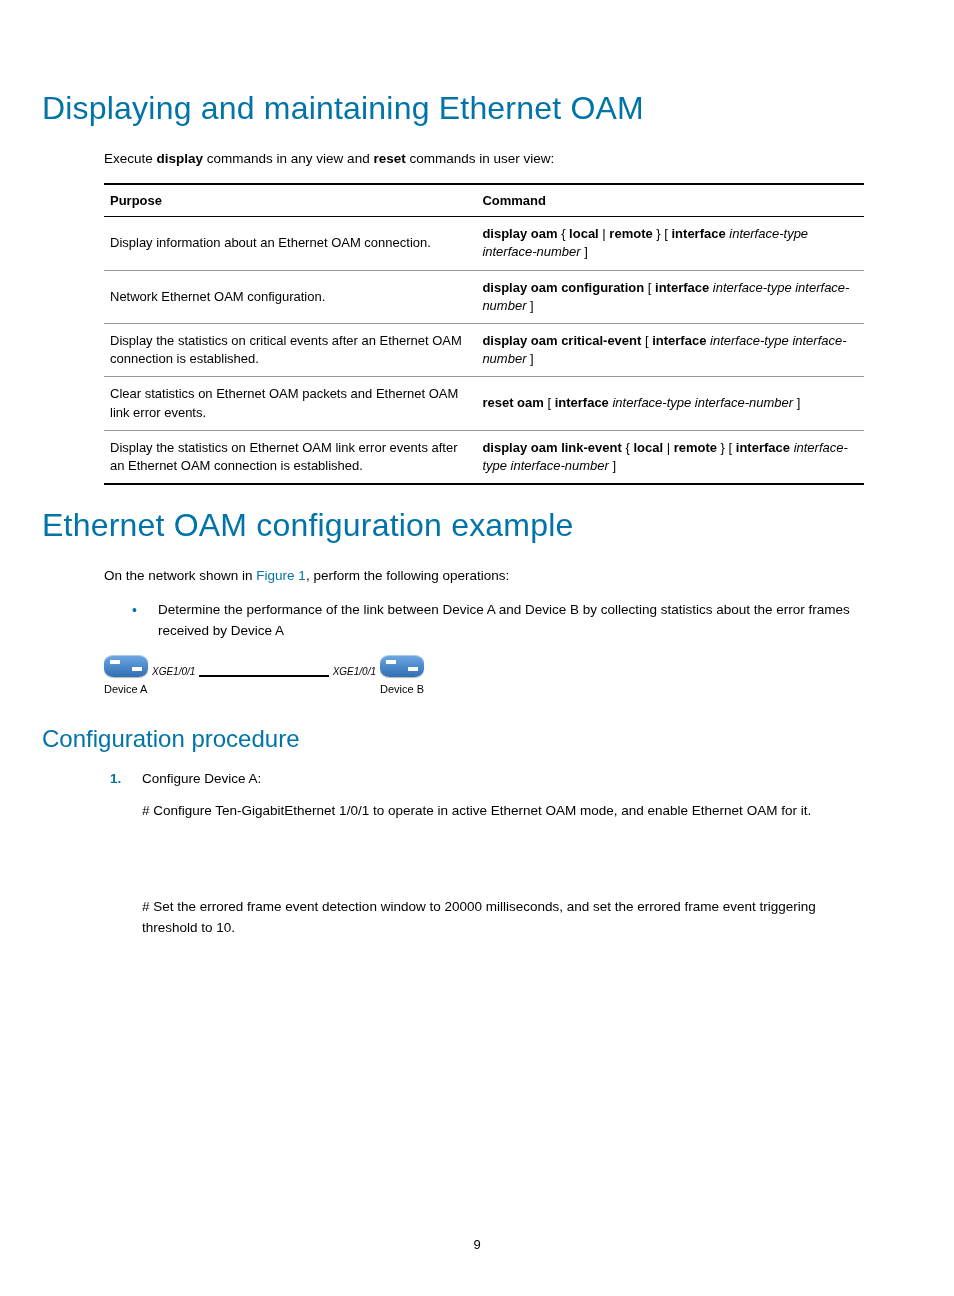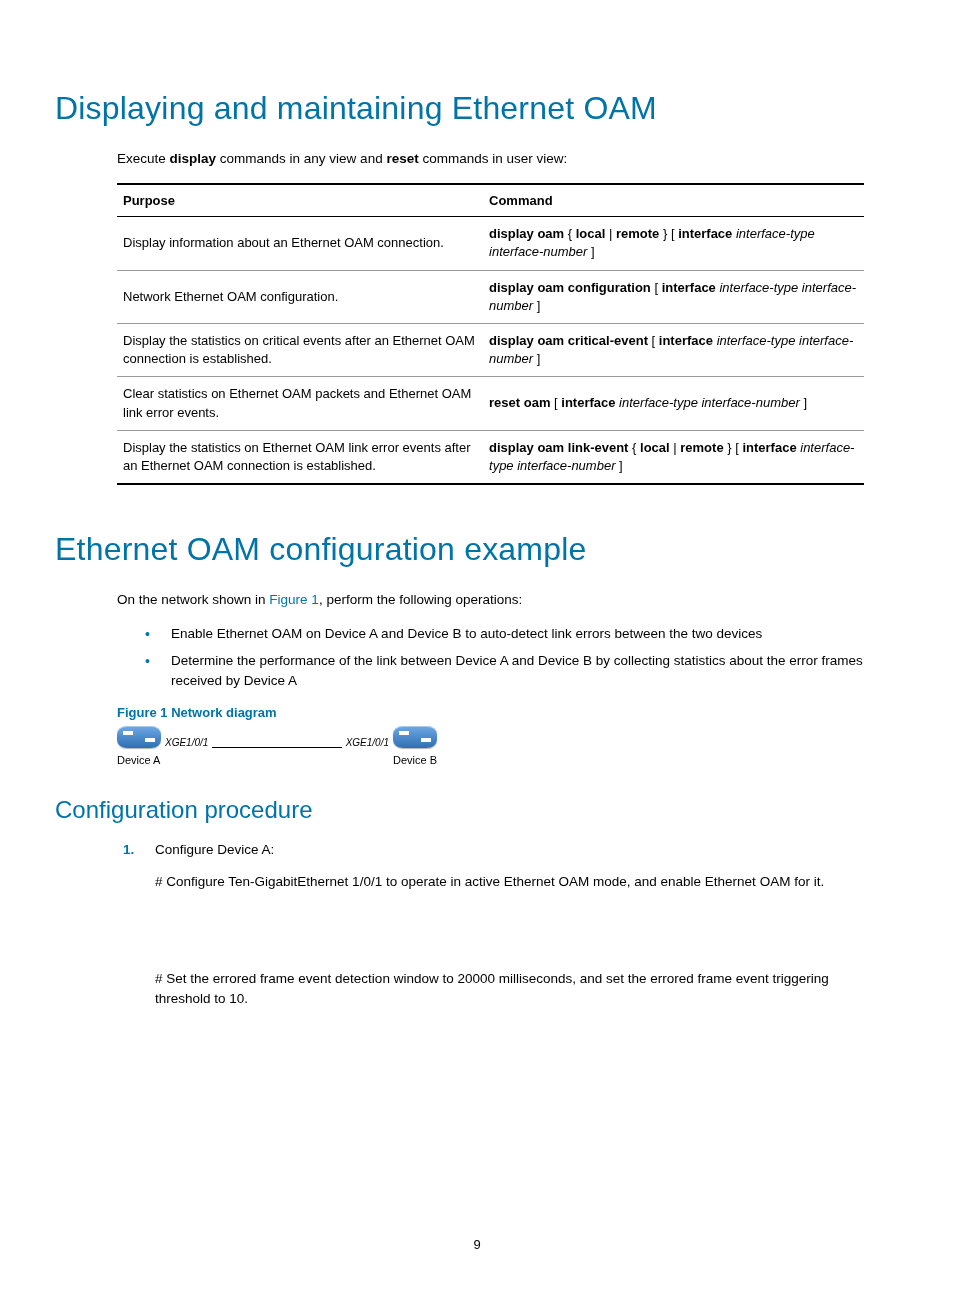--- a/index.html
+++ b/index.html
@@ -5,21 +5,21 @@
   body {
     font-family: Arial, Helvetica, sans-serif;
     margin: 0;
     padding: 0;
     background: #fff;
     color: #000;
   }
   .page {
     width: 954px;
     min-height: 1296px;
-    padding: 90px 90px 40px 55px;
+    padding: 90px 90px 40px 42px;
     box-sizing: border-box;
     position: relative;
   }
   h1 {
     font-family: "Futura", "Century Gothic", Arial, sans-serif;
     font-weight: 300;
     color: #0073a8;
     font-size: 32px;
     margin: 0 0 22px 0;
     letter-spacing: 0.2px;
@@ -34,21 +34,21 @@
   .body-text {
     font-size: 13.5px;
     line-height: 1.5;
     margin: 0 0 14px 62px;
   }
   .body-text b { font-weight: bold; }
   table.cmd-table {
     border-collapse: collapse;
     width: calc(100% - 62px);
     margin-left: 62px;
-    margin-bottom: 46px;
+    margin-bottom: 22px;
     font-size: 13px;
   }
   table.cmd-table thead th {
     text-align: left;
     font-weight: bold;
     padding: 8px 6px;
     border-top: 2px solid #000;
     border-bottom: 1.5px solid #000;
   }
   table.cmd-table tbody td {
@@ -212,25 +212,23 @@
   </table>
 
   <h1>Ethernet OAM configuration example</h1>
 
 
   <p class="body-text">
     <span>On the network shown in </span><span class="link-inline">Figure 1</span><span>, perform the following operations:</span>
   </p>
 
   <ul class="bullets">
-    <li>Enable Ethernet OAM on Device A and Device B to auto-detect link errors between the two devices</li>
     <li>Determine the performance of the link between Device A and Device B by collecting statistics about the error frames received by Device A</li>
   </ul>
 
-  <div class="figure-caption">Figure 1 Network diagram</div>
 
   <div class="figure">
     <div class="net-row">
       <div class="switch"></div>
       <span class="port-label">XGE1/0/1</span>
       <div class="link-line"></div>
       <span class="port-label">XGE1/0/1</span>
       <div class="switch"></div>
     </div>
     <div class="dev-labels">

